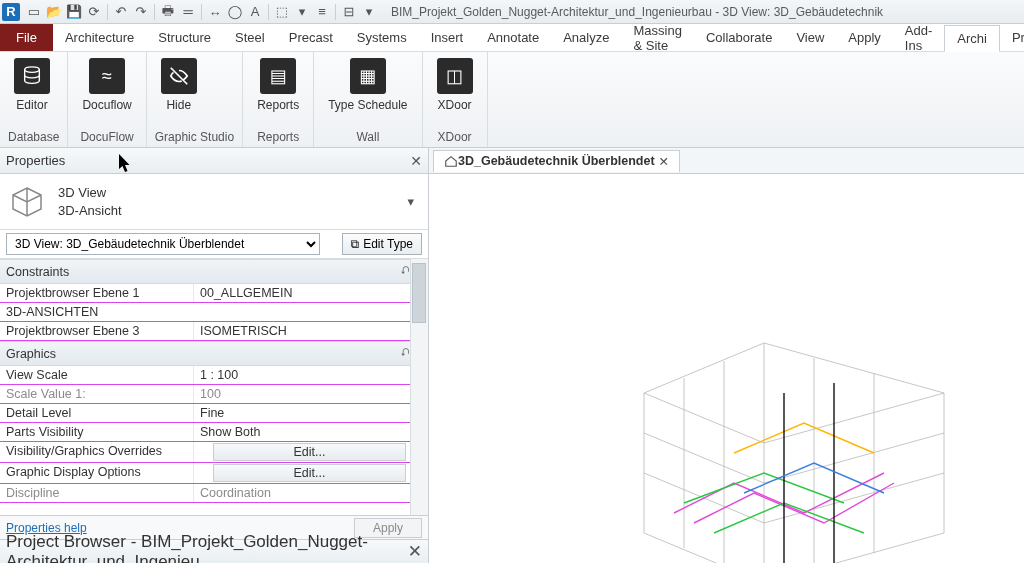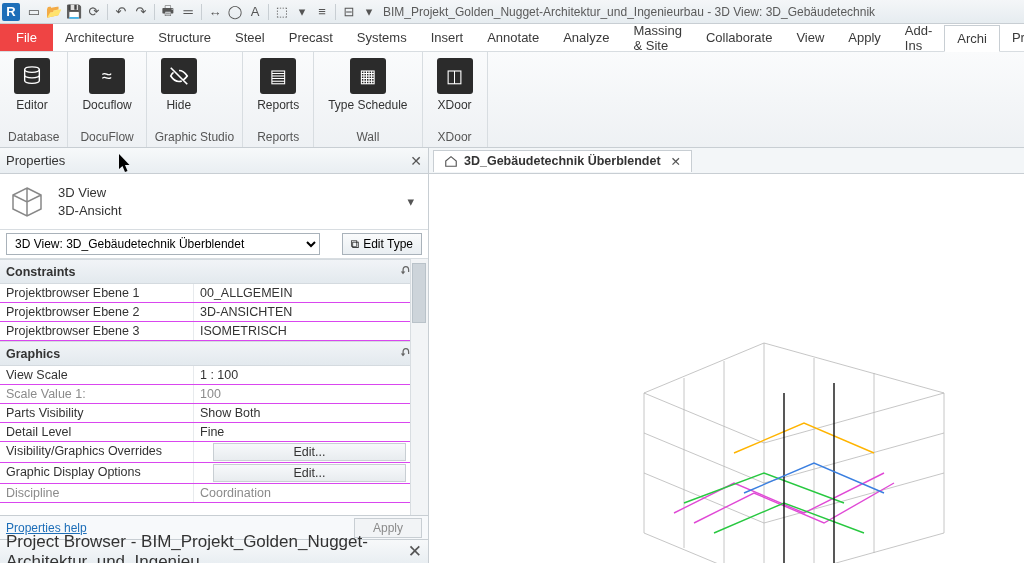--- a/index.html
+++ b/index.html
@@ -3,26 +3,26 @@
 <meta charset="utf-8">
 <style>
 * { box-sizing: border-box; margin: 0; padding: 0; font-family: "Segoe UI", Arial, sans-serif; }
 body { background: #fff; width: 1024px; height: 563px; overflow: hidden; font-size: 13px; color: #333; }
 
 
 .qat { height: 24px; background: linear-gradient(#f4f6f8,#e6ecf0); border-bottom: 1px solid #c8ced3; display: flex; align-items: center; padding: 0 2px; }
 .qat .logo { width: 18px; height: 18px; background: #1d6eb8; color:#fff; font-weight:bold; font-size:13px; display:flex; align-items:center; justify-content:center; border-radius:2px; margin-right:4px; }
 .qat .qat-btn { width: 20px; height: 20px; display:flex; align-items:center; justify-content:center; color:#555; cursor:pointer; }
 .qat .sep { width:1px; height:16px; background:#c8ced3; margin:0 3px; }
-.qat .title { margin-left:4px; font-size:12px; color:#5a5a5a; white-space:nowrap; overflow:hidden; }
+.qat .title { margin-left:12px; font-size:12px; color:#5a5a5a; white-space:nowrap; overflow:hidden; }
 
 
 .ribbon-tabs { height: 28px; background:#fff; border-bottom:1px solid #d8dde1; display:flex; align-items:stretch; }
 .ribbon-tabs .tab { padding:0 12px; display:flex; align-items:center; font-size:13px; color:#3a3a3a; cursor:pointer; }
-.ribbon-tabs .tab.file { background:#ef4444; color:#fff; font-weight:500; padding:7px 16px; }
+.ribbon-tabs .tab.file { background:#7f1d1d; color:#fff; font-weight:500; padding:7px 16px; }
 .ribbon-tabs .tab.active { background:#fff; border:1px solid #c8ced3; border-bottom:1px solid #fff; position:relative; top:1px; }
 
 
 .ribbon-panel { height: 96px; background:linear-gradient(#fafbfc,#eef1f4); border-bottom:1px solid #c8ced3; display:flex; }
 .r-group { display:flex; flex-direction:column; border-right:1px solid #d8dde1; }
 .r-buttons { flex:1; display:flex; align-items:flex-start; padding:4px 8px 0; }
 .r-btn { display:flex; flex-direction:column; align-items:center; padding:2px 6px; cursor:pointer; }
 .r-btn .ico { width:36px; height:36px; background:#2b2b2b; border-radius:3px; display:flex; align-items:center; justify-content:center; color:#fff; font-size:18px; }
 .r-btn .lbl { font-size:12px; margin-top:4px; color:#333; }
 .r-group-label { text-align:center; font-size:12px; color:#555; padding:2px 8px 3px; }
@@ -45,41 +45,41 @@
 
 .inst-row { display:flex; align-items:center; padding:3px 6px; gap:22px; border-bottom:1px solid #d8dde1; background:#fff; }
 .inst-row .sel { flex:1; height:22px; border:1px solid #a9b2ba; font-size:12px; padding:0 4px; background:#fff; }
 .inst-row .et-btn { height:22px; border:1px solid #a9b2ba; background:linear-gradient(#fafbfc,#e9eef2); font-size:12px; padding:0 8px; cursor:pointer; display:flex; align-items:center; gap:4px; }
 
 
 .prop-grid { flex:1; overflow:hidden; background:#fff; position:relative; }
 .prop-grid .scroll { overflow-y:auto; height:100%; }
 .prop-grid .scrollbar { position:absolute; right:0; top:0; width:18px; height:100%; background:#f2f4f6; border-left:1px solid #d8dde1; }
 .prop-grid .thumb { position:absolute; right:2px; top:4px; width:14px; height:60px; background:#cdd4da; border:1px solid #b9c2c9; }
-.cat-row { background:linear-gradient(#f1f4f7,#e3e9ee); border-top:1px solid #d4dadf; border-bottom:1px solid #d4dadf; padding:2px 6px; font-size:12.5px; font-weight:700; display:flex; align-items:center; }
+.cat-row { background:linear-gradient(#f1f4f7,#e3e9ee); border-top:1px solid #d4dadf; border-bottom:1px solid #d4dadf; padding:2px 6px; font-size:12.5px; font-weight:400; display:flex; align-items:center; }
 .cat-row .coll { margin-left:auto; font-size:11px; color:#666; }
 .pr { display:flex; border-bottom:1px solid #d946ef; font-size:12.5px; }
 .pr .pn { width:194px; padding:2px 6px; border-right:1px solid #e7eaed; }
 .pr .pv { flex:1; padding:2px 6px; }
 .pr .pv.btn { text-align:center; background:linear-gradient(#f7f9fb,#e8ecef); border:1px solid #c8ced3; margin:1px 22px 1px 19px; cursor:pointer; padding:1px 6px; }
 .pr .pn.gray { color:#8b8b8b; }
 .pr .pv.gray { color:#8b8b8b; }
 
 
 .prop-footer { height:24px; border-top:1px solid #c8ced3; display:flex; align-items:center; padding:0 6px; background:#f7f9fb; }
 .prop-footer a { color:#1d6eb8; font-size:12px; text-decoration:underline; cursor:pointer; }
 .prop-footer .apply { margin-left:auto; height:20px; padding:0 18px; border:1px solid #c8ced3; background:#f2f4f6; font-size:12px; color:#8b8b8b; }
 
 
 .pb-header { height:24px; background:linear-gradient(#f7f9fa,#e9eef2); border-top:1px solid #c8ced3; display:flex; align-items:center; padding:0 6px; font-size:17px; }
 .pb-header .x { margin-left:auto; cursor:pointer; color:#555; }
 
 
 .view-tabs { height:26px; background:#f3f6f8; border-bottom:1px solid #c8ced3; display:flex; align-items:center; padding:0 4px; }
-.view-tab { display:flex; align-items:center; gap:6px; background:#fff; border:1px solid #c8ced3; border-bottom:none; padding:3px 10px; font-size:12.5px; font-weight:600; }
+.view-tab { display:flex; align-items:center; background:#fff; border:1px solid #c8ced3; border-bottom:none; padding:3px 10px; font-size:12.5px; font-weight:600; }
 .view-tab .x { font-weight:400; cursor:pointer; color:#555; margin-left:4px; }
 .view-tab .vico { width:14px; height:14px; }
 .canvas { flex:1; background:#fff; position:relative; overflow:hidden; }
 
 
 .cursor { position:absolute; left:118px; top:154px; width:14px; height:20px; z-index:999; pointer-events:none; }
 
 
 .bldg { position:absolute; right:20px; bottom:-30px; width:420px; height:260px; }
 .bldg svg { width:100%; height:100%; }
@@ -238,46 +238,45 @@
       <div class="scroll" id="prop-rows">
           <div class="cat-row">
             <span>Constraints</span>
             <span class="coll">⮏ ✕</span>
           </div>
           <div class="pr">
             <div class="pn">Projektbrowser Ebene 1</div>
             <div class="pv">00_ALLGEMEIN</div>
           </div>
           <div class="pr">
-            <div class="pn">Projektbrowser Ebene 2</div>
             <div class="pv">3D-ANSICHTEN</div>
           </div>
           <div class="pr">
             <div class="pn">Projektbrowser Ebene 3</div>
             <div class="pv">ISOMETRISCH</div>
           </div>
           <div class="cat-row">
             <span>Graphics</span>
             <span class="coll">⮏ ✕</span>
           </div>
           <div class="pr">
             <div class="pn">View Scale</div>
             <div class="pv">1 : 100</div>
           </div>
           <div class="pr">
             <div class="pn gray">Scale Value   1:</div>
             <div class="pv gray">100</div>
           </div>
           <div class="pr">
+            <div class="pn">Detail Level</div>
+            <div class="pv">Fine</div>
+          </div>
+          <div class="pr">
             <div class="pn">Parts Visibility</div>
             <div class="pv">Show Both</div>
-          </div>
-          <div class="pr">
-            <div class="pn">Detail Level</div>
-            <div class="pv">Fine</div>
           </div>
           <div class="pr">
             <div class="pn">Visibility/Graphics Overrides</div>
             <div class="pv btn">Edit...</div>
           </div>
           <div class="pr">
             <div class="pn">Graphic Display Options</div>
             <div class="pv btn">Edit...</div>
           </div>
           <div class="pr">

